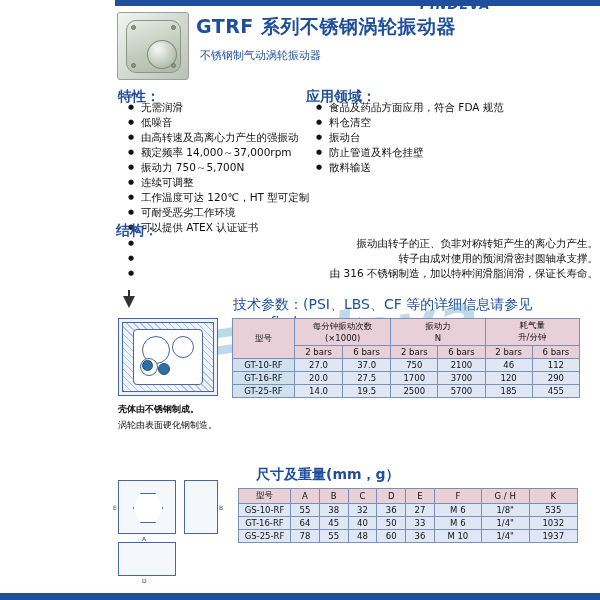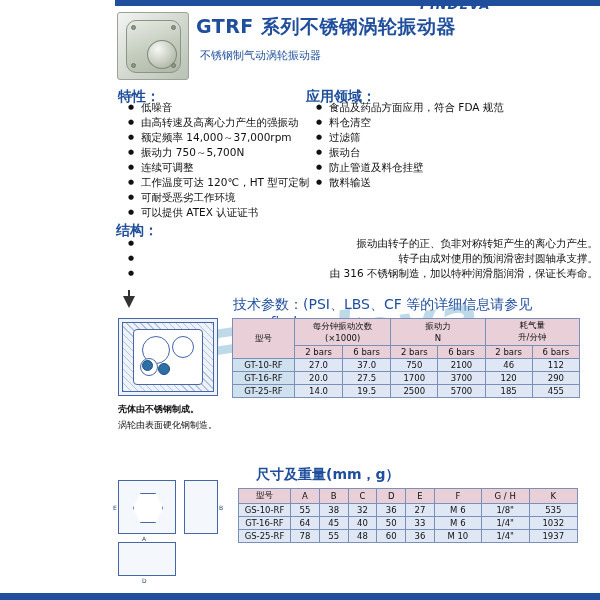--- a/index.html
+++ b/index.html
@@ -187,35 +187,35 @@
       <div class="bolt" style="left:4px;top:42px"></div>
       <div class="bolt" style="left:44px;top:42px"></div>
     </div>
   </div>
 
   <div class="title">GTRF 系列不锈钢涡轮振动器</div>
   <div class="subtitle">不锈钢制气动涡轮振动器</div>
 
   <div class="sec-h" style="left:118px; top:88px;">特性：</div>
   <ul class="bullet-list" style="left:128px; top:100px;">
+    <li>无需润滑</li>
     <li>低噪音</li>
     <li>由高转速及高离心力产生的强振动</li>
     <li>额定频率 14,000～37,000rpm</li>
     <li>振动力 750～5,700N</li>
     <li>连续可调整</li>
     <li>工作温度可达 120℃，HT 型可定制</li>
     <li>可耐受恶劣工作环境</li>
     <li>可以提供 ATEX 认证证书</li>
   </ul>
 
   <div class="sec-h" style="left:306px; top:88px;">应用领域：</div>
   <ul class="bullet-list" style="left:316px; top:100px;">
     <li>食品及药品方面应用，符合 FDA 规范</li>
     <li>料仓清空</li>
-    <li>过滤筛</li>
     <li>振动台</li>
     <li>防止管道及料仓挂壁</li>
     <li>散料输送</li>
   </ul>
 
   <div class="sec-h" style="left:116px; top:222px;">结构：</div>
   <ul class="struct-list" style="left:128px; top:236px;text-align:right;">
     <li>振动由转子的正、负非对称转矩产生的离心力产生。</li>
     <li>转子由成对使用的预润滑密封圆轴承支撑。</li>
     <li>由 316 不锈钢制造，加以特种润滑脂润滑，保证长寿命。</li>

